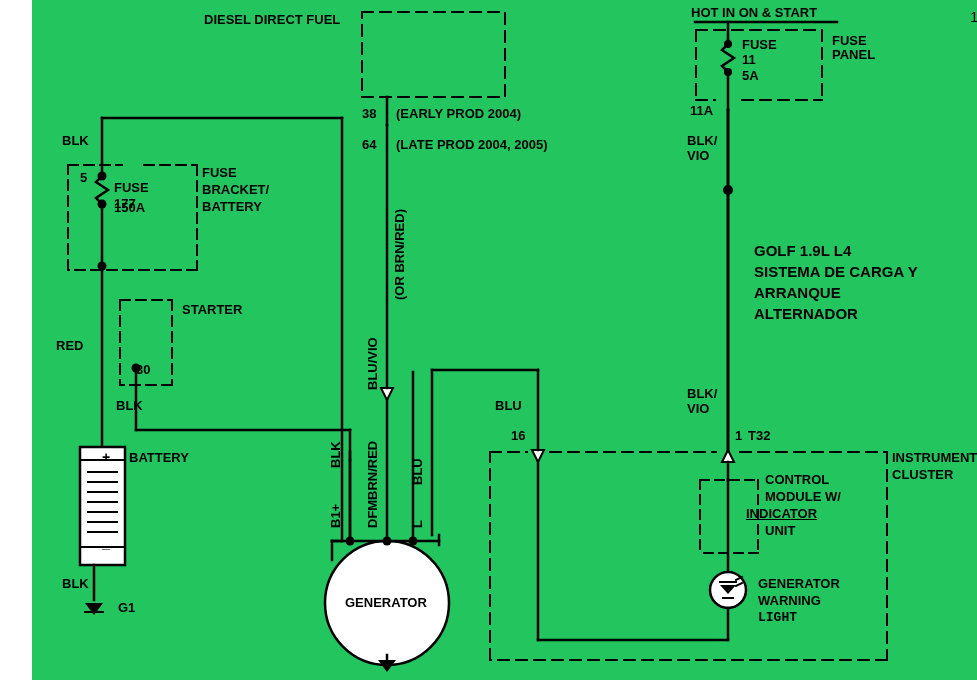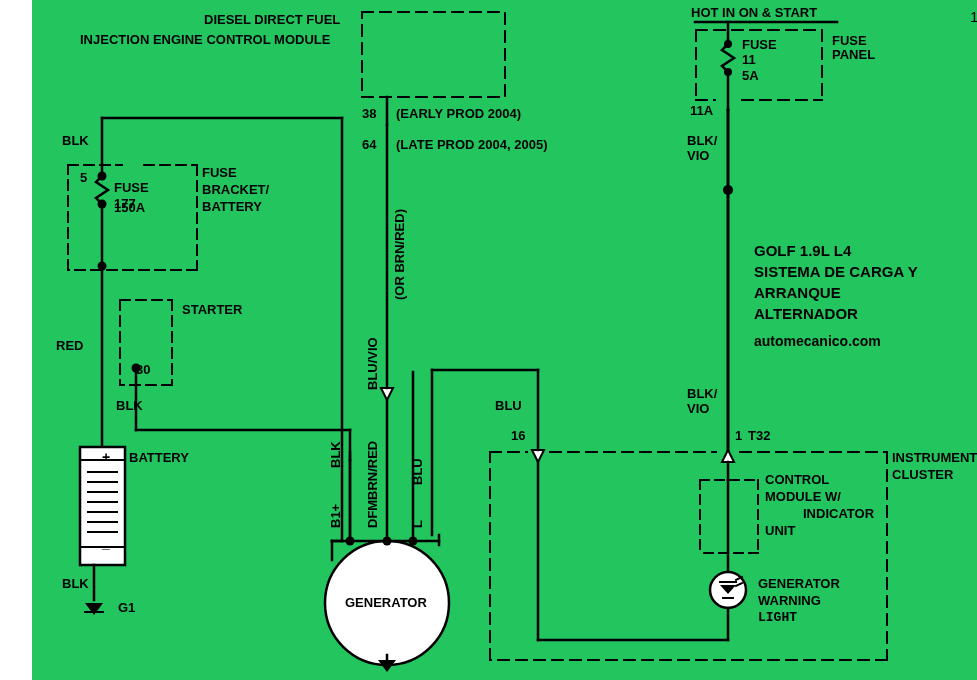--- a/index.html
+++ b/index.html
@@ -180,21 +180,20 @@
       <line x1="56" y1="532" x2="85" y2="532" stroke-width="2"></line>
       <line x1="48" y1="547" x2="93" y2="547" stroke-width="2"></line>
 
       <line x1="62" y1="565" x2="62" y2="600" stroke-width="2.5"></line>
       <path d="M 53 603 L 71 603 L 62 615 Z" fill="#000" stroke="none"></path>
       <line x1="53" y1="612" x2="71" y2="612" stroke-width="2"></line>
     </g>
   </svg>
 
   <div class="lbl" style="left:172px; top:12px;">DIESEL DIRECT FUEL</div>
-  <div class="lbl" style="left:48px; top:32px;">INJECTION ENGINE CONTROL MODULE</div>
 
   <div class="lbl" style="left:659px; top:5px;">HOT IN ON &amp; START</div>
 
   <div class="lbl" style="left:800px; top:33px;">FUSE</div>
   <div class="lbl" style="left:800px; top:47px;">PANEL</div>
 
   <div class="lbl" style="left:710px; top:37px;">FUSE</div>
   <div class="lbl" style="left:710px; top:52px;">11</div>
   <div class="lbl" style="left:710px; top:68px;">5A</div>
 
@@ -252,28 +251,27 @@
 
   <div class="lbl" style="left:479px; top:428px;">16</div>
   <div class="lbl" style="left:703px; top:428px;">1</div>
   <div class="lbl" style="left:716px; top:428px;">T32</div>
 
   <div class="lbl" style="left:860px; top:450px;">INSTRUMENT</div>
   <div class="lbl" style="left:860px; top:467px;">CLUSTER</div>
 
   <div class="lbl" style="left:733px; top:472px;">CONTROL</div>
   <div class="lbl" style="left:733px; top:489px;">MODULE W/</div>
-  <div class="lbl" style="left:771px; top:506px;">INDICATOR</div>
+  <div class="lbl" style="left:714px; top:506px;text-decoration:underline;">INDICATOR</div>
   <div class="lbl" style="left:733px; top:523px;">UNIT</div>
 
   <div class="lbl" style="left:726px; top:576px;">GENERATOR</div>
   <div class="lbl" style="left:726px; top:593px;">WARNING</div>
   <div class="lbl" style="left:726px; top:610px;font-family:Liberation Mono, monospace;">LIGHT</div>
 
   <div class="title" style="left:722px; top:240px;">GOLF 1.9L L4</div>
   <div class="title" style="left:722px; top:261px;">SISTEMA DE CARGA Y</div>
   <div class="title" style="left:722px; top:282px;">ARRANQUE</div>
   <div class="title" style="left:722px; top:303px;">ALTERNADOR</div>
-  <div class="title" style="left:722px; top:331px; font-size:14px;">automecanico.com</div>
 
   <div class="pagenum" style="left:938px; top:8px;">1/1</div>
 
 </div>
 
 </body></html>

